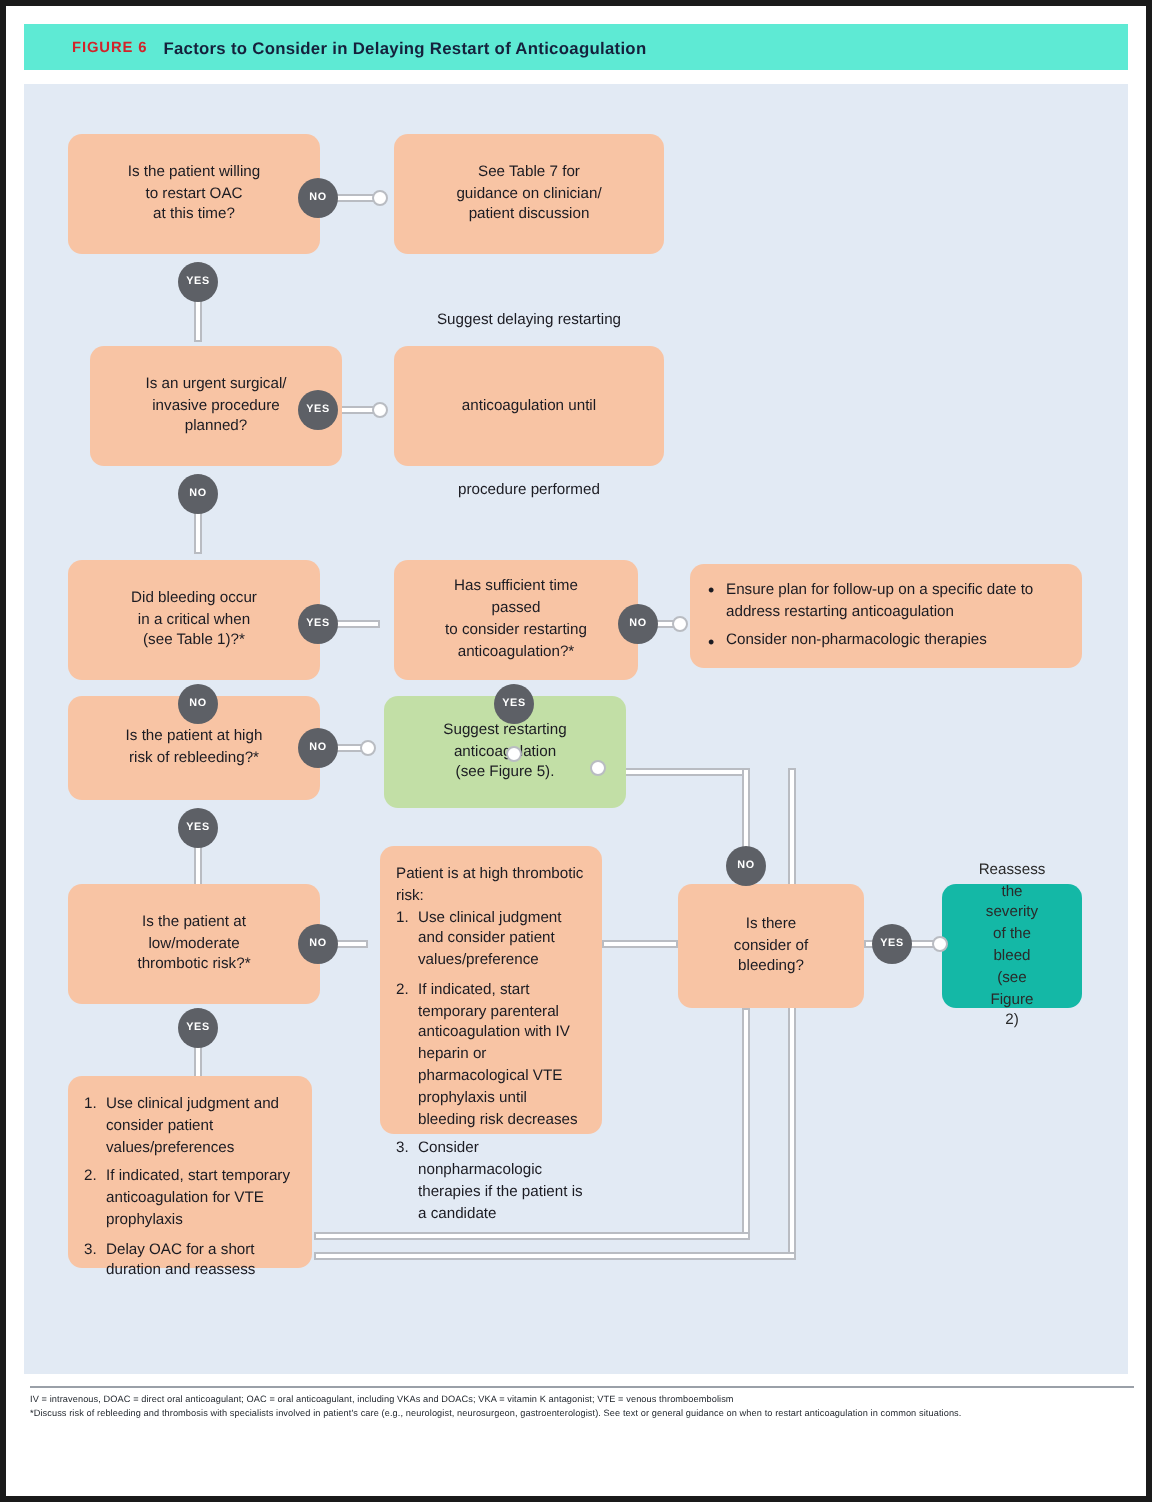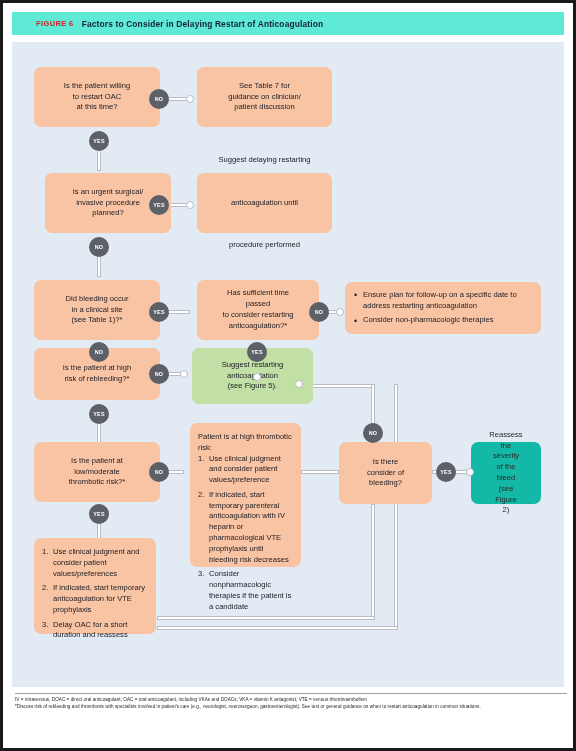--- a/index.html
+++ b/index.html
@@ -210,21 +210,21 @@
       <p>planned?</p>
     </div>
     <div class="node peach center" style="left:185px; top:131px; width:135px; height:60px;gap:32px;">
       <p>Suggest delaying restarting</p>
       <p>anticoagulation until</p>
       <p>procedure performed</p>
     </div>
 
     <div class="node peach center" style="left:22px; top:238px; width:126px; height:60px;">
       <p>Did bleeding occur</p>
-      <p>in a clinical site</p>
+      <p>in a critical when</p>
       <p>(see Table 1)?*</p>
     </div>
     <div class="node peach center" style="left:185px; top:238px; width:122px; height:60px;">
       <p>Has sufficient time passed</p>
       <p>to consider restarting</p>
       <p>anticoagulation?*</p>
     </div>
     <div class="node peach left" style="left:333px; top:240px; width:196px; height:52px;">
       <ul class="blist">
         <li>

